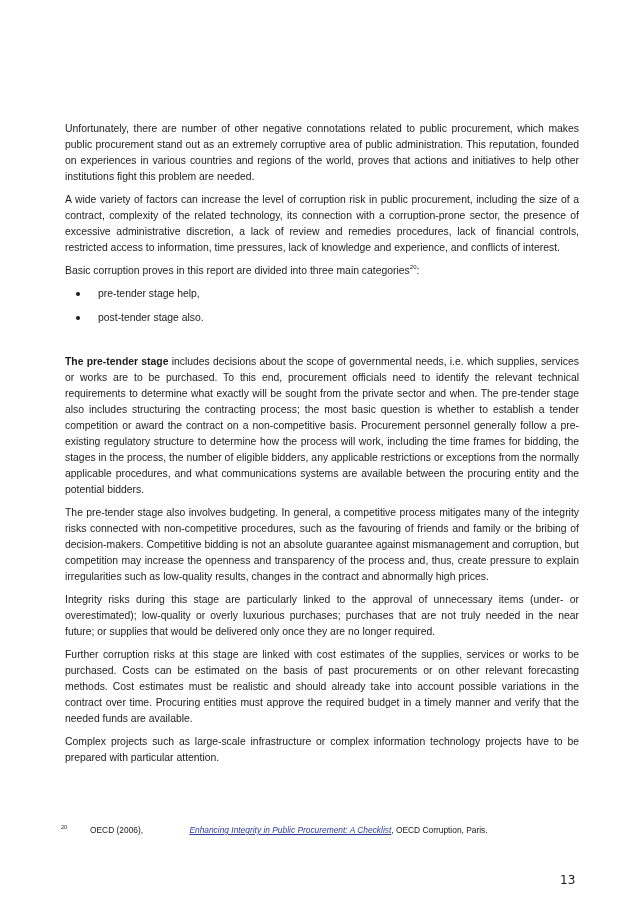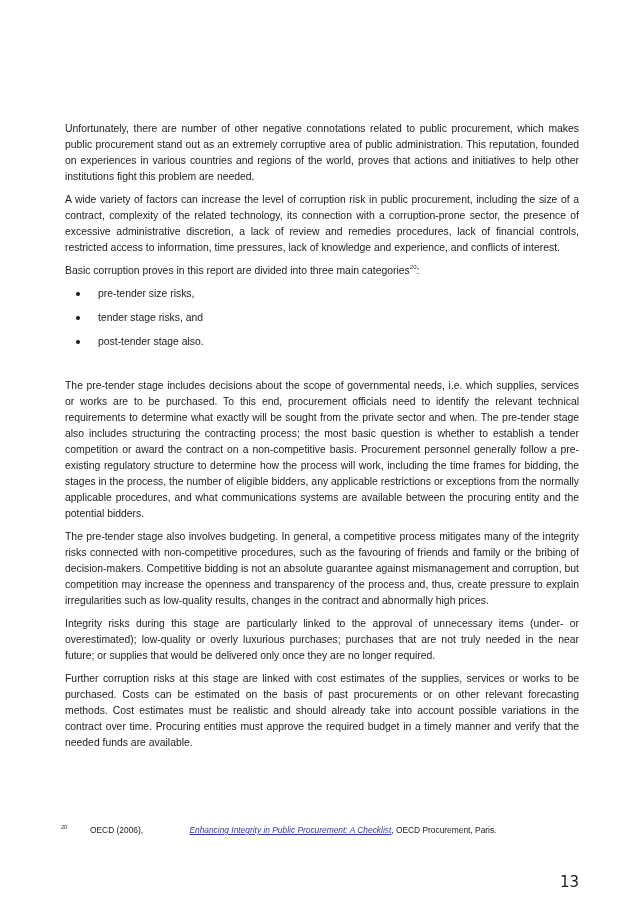--- a/index.html
+++ b/index.html
@@ -7,49 +7,49 @@
          font-family: "Liberation Sans", sans-serif; color: #1a1a1a; }
   .page { position: absolute; left: 61px; top: 121px; width: 518px;
           font-size: 10.4px; line-height: 16px; text-align: justify; }
   .page p { margin: 0 0 7px 4px; }
   .bullets { list-style: none; margin: 2px 0 0 0; padding: 0; }
   .bullets li { position: relative; padding-left: 37px; margin-bottom: 8px; height: 16px; }
   .bullets li .dot { position: absolute; left: 15px; top: 6px; width: 4px; height: 4px;
                      background: #1a1a1a; border-radius: 50%; }
   .spacer { height: 20px; }
   sup { font-size: 6px; vertical-align: 5px; line-height: 0; }
-  b { font-weight: normal; }
+  b { font-weight: bold; }
   .footnote { position: absolute; left: 61px; top: 824px; font-size: 8.4px; line-height: 12px; }
   .footnote .fn-num { position: absolute; left: 0; top: -3px; font-size: 5.5px; }
   .footnote .fn-text { position: absolute; left: 29px; top: 0; white-space: nowrap; }
   .footnote a { color: #2e3a9e; font-style: italic; text-decoration: underline; margin-left: 44px; }
-  .page-number { position: absolute; left: 560px; top: 873px; font-size: 15px;
+  .page-number { position: absolute; left: 560px; top: 873px; font-size: 12px;
                  font-family: "DejaVu Sans", sans-serif; }
 </style>
 </head>
 <body>
 
 <div class="page">
   <p>Unfortunately, there are number of other negative connotations related to public procurement, which makes public procurement stand out as an extremely corruptive area of public administration. This reputation, founded on experiences in various countries and regions of the world, proves that actions and initiatives to help other institutions fight this problem are needed.</p>
   <p>A wide variety of factors can increase the level of corruption risk in public procurement, including the size of a contract, complexity of the related technology, its connection with a corruption-prone sector, the presence of excessive administrative discretion, a lack of review and remedies procedures, lack of financial controls, restricted access to information, time pressures, lack of knowledge and experience, and conflicts of interest.</p>
   <p>
     <span>Basic corruption proves in this report are divided into three main categories</span><sup>20</sup><span>:</span>
   </p>
   <ul class="bullets">
-    <li><span class="dot"></span><span>pre-tender size risks,</span></li>
-    <li><span class="dot"></span><span>tender stage risks, and</span></li>
+    <li><span class="dot"></span><span>pre-tender stage help,</span></li>
     <li><span class="dot"></span><span>post-tender stage also.</span></li>
   </ul>
   <div class="spacer"></div>
   <p>
     <b>The pre-tender stage</b><span> includes decisions about the scope of governmental needs, i.e. which supplies, services or works are to be purchased. To this end, procurement officials need to identify the relevant technical requirements to determine what exactly will be sought from the private sector and when. The pre-tender stage also includes structuring the contracting process; the most basic question is whether to establish a tender competition or award the contract on a non-competitive basis. Procurement personnel generally follow a pre-existing regulatory structure to determine how the process will work, including the time frames for bidding, the stages in the process, the number of eligible bidders, any applicable restrictions or exceptions from the normally applicable procedures, and what communications systems are available between the procuring entity and the potential bidders.</span>
   </p>
   <p>The pre-tender stage also involves budgeting. In general, a competitive process mitigates many of the integrity risks connected with non-competitive procedures, such as the favouring of friends and family or the bribing of decision-makers. Competitive bidding is not an absolute guarantee against mismanagement and corruption, but competition may increase the openness and transparency of the process and, thus, create pressure to explain irregularities such as low-quality results, changes in the contract and abnormally high prices.</p>
   <p>Integrity risks during this stage are particularly linked to the approval of unnecessary items (under- or overestimated); low-quality or overly luxurious purchases; purchases that are not truly needed in the near future; or supplies that would be delivered only once they are no longer required.</p>
   <p>Further corruption risks at this stage are linked with cost estimates of the supplies, services or works to be purchased. Costs can be estimated on the basis of past procurements or on other relevant forecasting methods. Cost estimates must be realistic and should already take into account possible variations in the contract over time. Procuring entities must approve the required budget in a timely manner and verify that the needed funds are available.</p>
+  <p>Complex projects such as large-scale infrastructure or complex information technology projects have to be prepared with particular attention.</p>
 </div>
 
 <div class="footnote">
   <span class="fn-num">20</span>
-  <span class="fn-text"><span>OECD (2006), </span><a>Enhancing Integrity in Public Procurement: A Checklist</a><span>, OECD Procurement, Paris.</span></span>
+  <span class="fn-text"><span>OECD (2006), </span><a>Enhancing Integrity in Public Procurement: A Checklist</a><span>, OECD Corruption, Paris.</span></span>
 </div>
 
 <div class="page-number">13</div>
 
 </body></html>

